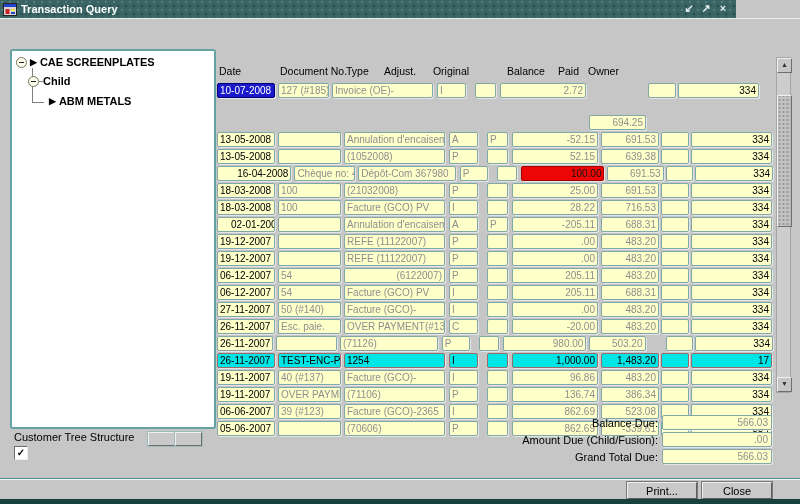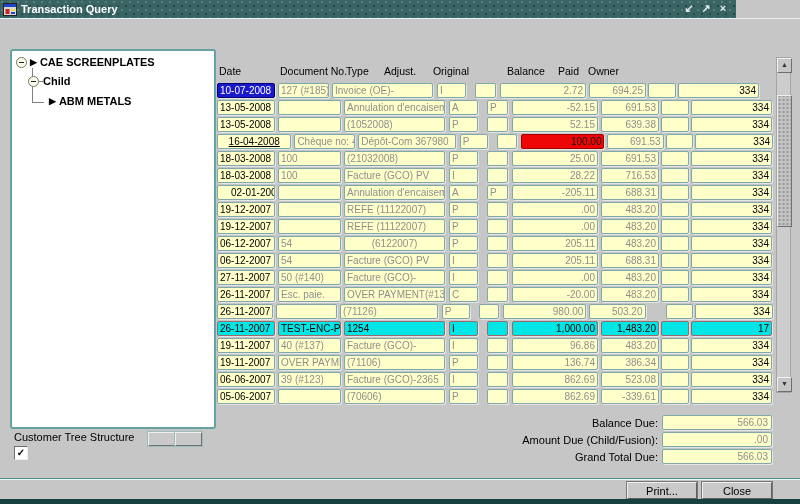--- a/index.html
+++ b/index.html
@@ -125,21 +125,21 @@
           <span class="hcell" style="width: 28px; margin-right: 2px;">Paid</span>
           <span class="hcell" style="width: 81px; margin-right: 0px;">Owner</span>
         </div>
         <div class="trow">
           <div class="cell tblack sel" style="width: 58px; margin-right: 3px; text-align: left;">10-07-2008</div>
           <div class="cell tgray" style="width: 51px; margin-right: 3px; text-align: left;">127 (#185)</div>
           <div class="cell tgray" style="width: 101px; margin-right: 4px; text-align: left;">Invoice (OE)-</div>
           <div class="cell tgray" style="width: 29px; margin-right: 9px; text-align: left;">I</div>
           <div class="cell tgray" style="width: 21px; margin-right: 4px; text-align: left;"></div>
           <div class="cell tgray" style="width: 86px; margin-right: 3px; text-align: right;">2.72</div>
-          <div class="cell tgray" style="width: 57px; margin-right: 2px; text-align: right;">694.25</div>
+          <div class="cell tgray" style="width: 57px; margin-right: 2px; text-align: right; margin-top: 32px;">694.25</div>
           <div class="cell tgray" style="width: 28px; margin-right: 2px; text-align: right;"></div>
           <div class="cell tblack" style="width: 81px; margin-right: 0px; text-align: right;">334</div>
         </div>
         <div class="trow">
           <div class="cell tblack" style="width: 58px; margin-right: 3px; text-align: left;">13-05-2008</div>
           <div class="cell tgray" style="width: 63px; margin-right: 3px; text-align: left;"></div>
           <div class="cell tgray" style="width: 101px; margin-right: 4px; text-align: left;">Annulation d'encaiseme</div>
           <div class="cell tgray" style="width: 29px; margin-right: 9px; text-align: left;">A</div>
           <div class="cell tgray" style="width: 21px; margin-right: 4px; text-align: left;">P</div>
           <div class="cell tgray" style="width: 86px; margin-right: 3px; text-align: right;">-52.15</div>
@@ -152,21 +152,21 @@
           <div class="cell tgray" style="width: 63px; margin-right: 3px; text-align: left;"></div>
           <div class="cell tgray" style="width: 101px; margin-right: 4px; text-align: left;">(1052008)</div>
           <div class="cell tgray" style="width: 29px; margin-right: 9px; text-align: left;">P</div>
           <div class="cell tgray" style="width: 21px; margin-right: 4px; text-align: left;"></div>
           <div class="cell tgray" style="width: 86px; margin-right: 3px; text-align: right;">52.15</div>
           <div class="cell tgray" style="width: 58px; margin-right: 2px; text-align: right;">639.38</div>
           <div class="cell tgray" style="width: 28px; margin-right: 2px; text-align: right;"></div>
           <div class="cell tblack" style="width: 81px; margin-right: 0px; text-align: right;">334</div>
         </div>
         <div class="trow">
-          <div class="cell tblack" style="width: 77px; margin-right: 3px; text-align: center; text-decoration: underline;">16-04-2008</div>
+          <div class="cell tblack" style="width: 77px; margin-right: 3px; text-align: right;">16-04-2008</div>
           <div class="cell tgray" style="width: 63px; margin-right: 3px; text-align: left;">Chèque no: 4</div>
           <div class="cell tgray" style="width: 101px; margin-right: 4px; text-align: left;">Dépôt-Com 367980</div>
           <div class="cell tgray" style="width: 29px; margin-right: 9px; text-align: left;">P</div>
           <div class="cell tgray" style="width: 21px; margin-right: 4px; text-align: left;"></div>
           <div class="cell tgray alert" style="width: 86px; margin-right: 3px; text-align: right;">100.00</div>
           <div class="cell tgray" style="width: 58px; margin-right: 2px; text-align: right;">691.53</div>
           <div class="cell tgray" style="width: 28px; margin-right: 2px; text-align: right;"></div>
           <div class="cell tblack" style="width: 81px; margin-right: 0px; text-align: right;">334</div>
         </div>
         <div class="trow">
@@ -220,21 +220,21 @@
           <div class="cell tgray" style="width: 29px; margin-right: 9px; text-align: left;">P</div>
           <div class="cell tgray" style="width: 21px; margin-right: 4px; text-align: left;"></div>
           <div class="cell tgray" style="width: 86px; margin-right: 3px; text-align: right;">.00</div>
           <div class="cell tgray" style="width: 58px; margin-right: 2px; text-align: right;">483.20</div>
           <div class="cell tgray" style="width: 28px; margin-right: 2px; text-align: right;"></div>
           <div class="cell tblack" style="width: 81px; margin-right: 0px; text-align: right;">334</div>
         </div>
         <div class="trow">
           <div class="cell tblack" style="width: 58px; margin-right: 3px; text-align: left;">06-12-2007</div>
           <div class="cell tgray" style="width: 63px; margin-right: 3px; text-align: left;">54</div>
-          <div class="cell tgray" style="width: 101px; margin-right: 4px; text-align: center;">(6122007)</div>
+          <div class="cell tgray" style="width: 101px; margin-right: 4px; text-align: right;">(6122007)</div>
           <div class="cell tgray" style="width: 29px; margin-right: 9px; text-align: left;">P</div>
           <div class="cell tgray" style="width: 21px; margin-right: 4px; text-align: left;"></div>
           <div class="cell tgray" style="width: 86px; margin-right: 3px; text-align: right;">205.11</div>
           <div class="cell tgray" style="width: 58px; margin-right: 2px; text-align: right;">483.20</div>
           <div class="cell tgray" style="width: 28px; margin-right: 2px; text-align: right;"></div>
           <div class="cell tblack" style="width: 81px; margin-right: 0px; text-align: right;">334</div>
         </div>
         <div class="trow">
           <div class="cell tblack" style="width: 58px; margin-right: 3px; text-align: left;">06-12-2007</div>
           <div class="cell tgray" style="width: 63px; margin-right: 3px; text-align: left;">54</div>

